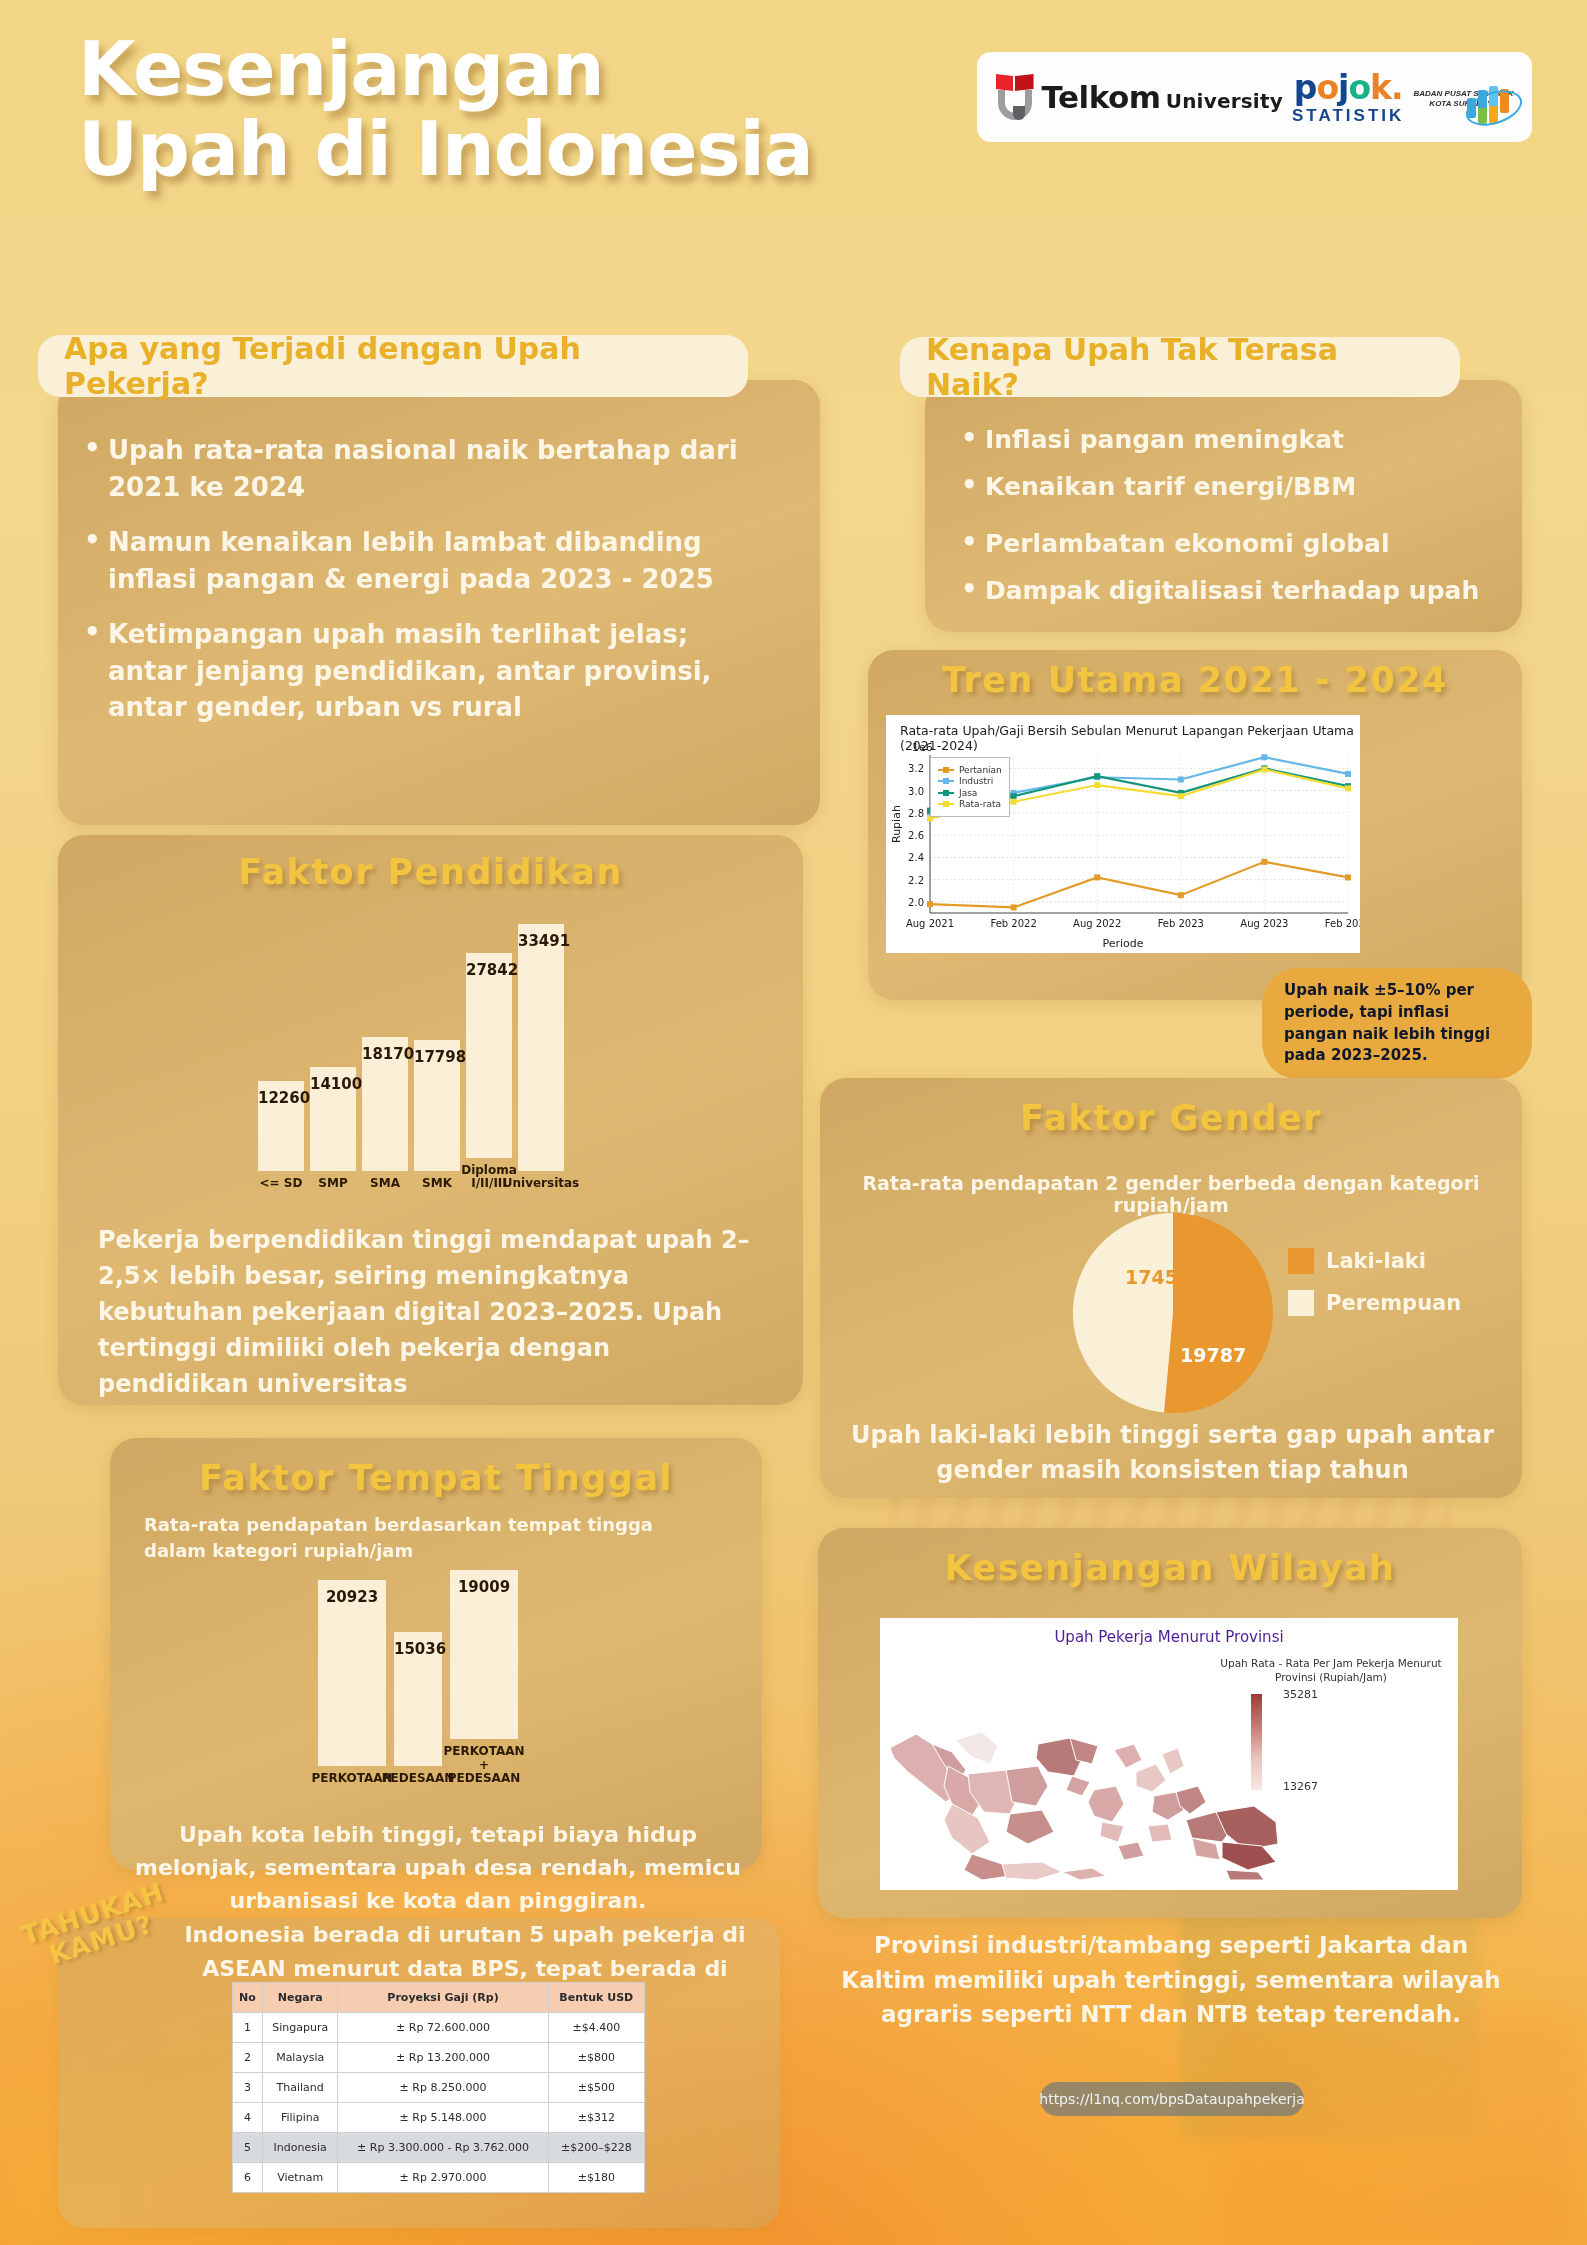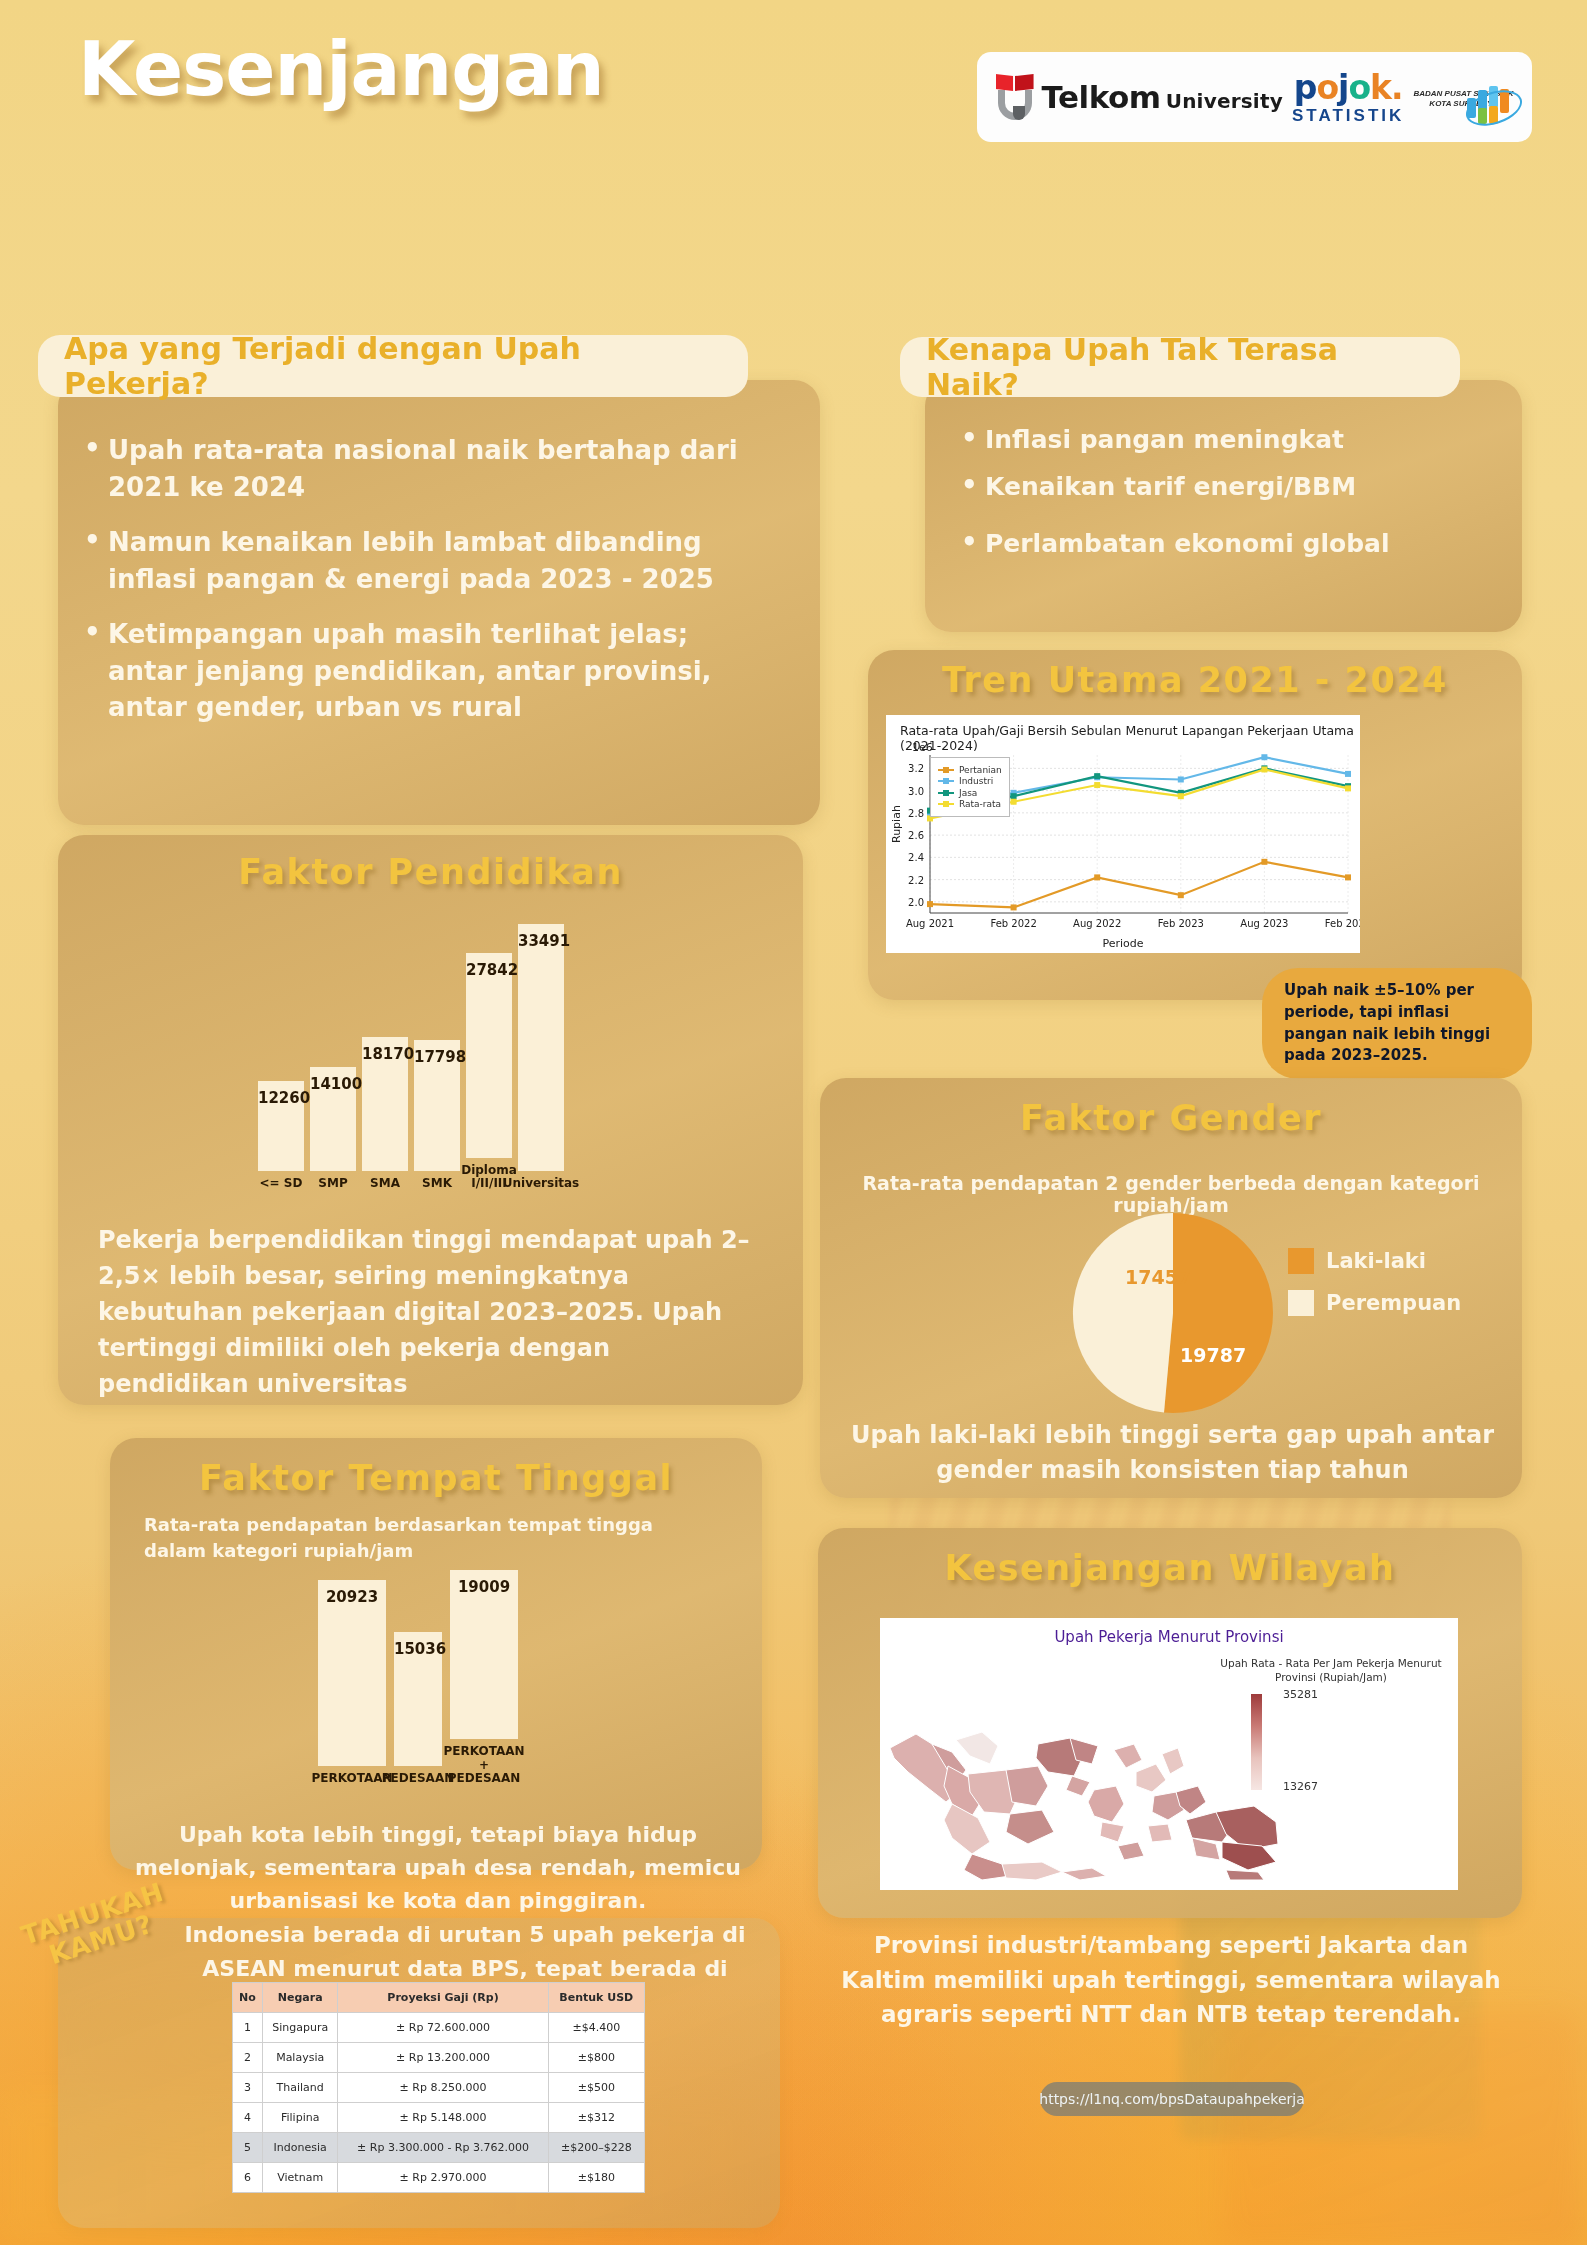--- a/index.html
+++ b/index.html
@@ -162,20 +162,21 @@
   <div class="deco d1"></div>
   <div class="deco d4"></div>
   <div class="deco d3"></div>
   <div class="deco d2"></div>
   <div class="deco d5"></div>
   <div class="deco d6"></div>
 </div>
 
 <div class="title">
   <span>Kesenjangan</span>
+  <span>Upah di Indonesia</span>
 </div>
 
 <div class="logobar">
   <div class="logo-telkom">
     <span class="tu-mark">
       <i class="tu-book"></i>
         <i class="tu-book2"></i>
         <i class="tu-u"></i>
     </span>
     <span class="tu-text">
@@ -219,20 +220,21 @@
 </ul>
 
 <div class="card" style="left:925px; top:380px; width:597px; height:252px;"></div>
 <div class="pill-head" style="left:900px; top:337px; width:560px; height:60px;">
   <span>Kenapa Upah Tak Terasa Naik?</span>
 </div>
 <ul class="bullets" style="position:absolute; left:955px; top:425px; width:545px; font-size:25px; line-height:1.2;">
   <li>Inflasi pangan meningkat</li>
   <li style="margin-top:17px">Kenaikan tarif energi/BBM</li>
   <li style="margin-top:27px">Perlambatan ekonomi global</li>
+  <li style="margin-top:17px">Dampak digitalisasi terhadap upah</li>
 </ul>
 
 <div class="card" style="left:868px; top:650px; width:654px; height:350px;"></div>
 <div class="sect-title" style="left:868px; top:660px; width:654px;">Tren Utama 2021 - 2024</div>
 
 <div class="lc-wrap" style="left:886px; top:715px; width:474px; height:238px;">
   <div class="lc-title">Rata-rata Upah/Gaji Bersih Sebulan Menurut Lapangan Pekerjaan Utama (2021-2024)</div>
   <div class="lc-e6">1e6</div>
   <div class="lc-ylab">Rupiah</div>
   <div class="lc-xlab">Periode</div>

